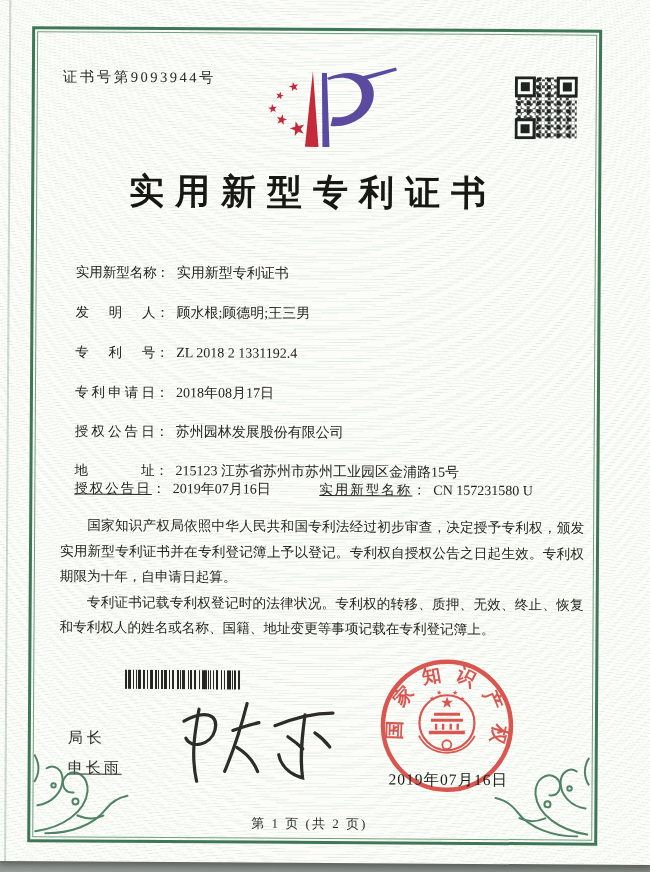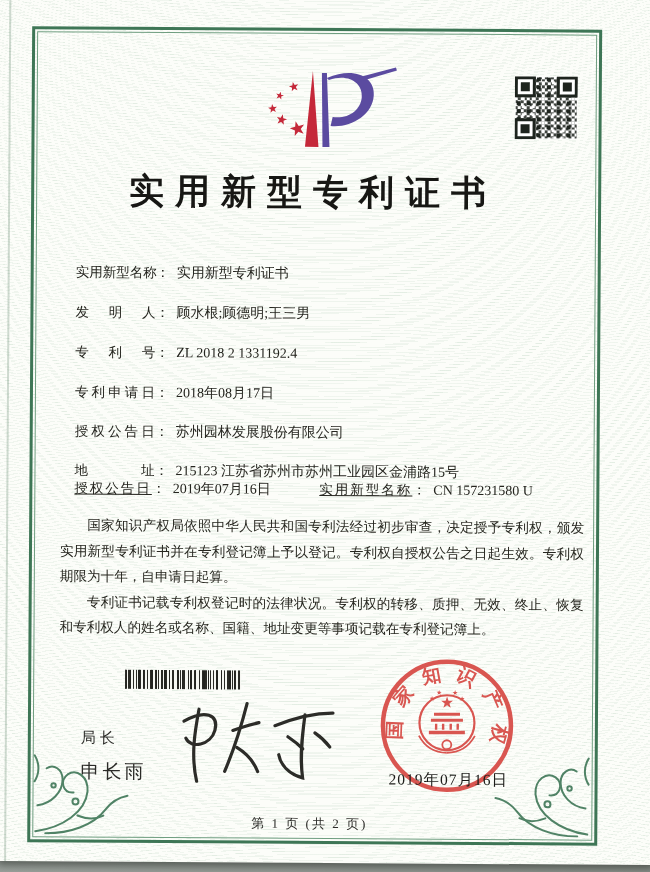--- a/index.html
+++ b/index.html
@@ -28,24 +28,24 @@
   .grant-row{left:78px;width:512px;font-size:14px;color:#25251f;white-space:nowrap;}
   .grant-label{letter-spacing:2px;font-size:13.5px;text-decoration:underline;}
   .grant-pair2{position:absolute;left:245px;top:0;}
   .body-text{left:64px;top:519px;width:524px;font-size:13.6px;line-height:25.6px;
     color:#26261f;text-align:justify;}
   .body-text p{margin:0;text-indent:2em;}
   .barcode{left:130px;top:676px;width:116px;height:19px;
     background-image:
       repeating-linear-gradient(90deg,#23231f 0 2px,transparent 2px 5px,#23231f 5px 6px,transparent 6px 13px),
       repeating-linear-gradient(90deg,#2a2a25 0 1px,#f6f7f2 1px 3px,#2a2a25 3px 5px,#f6f7f2 5px 8px,#2a2a25 8px 9px,#f6f7f2 9px 11px);}
-  .signer-title{left:86px;top:735px;font-size:15px;letter-spacing:4px;color:#2b2b28;
+  .signer-title{left:73px;top:735px;font-size:15px;letter-spacing:4px;color:#2b2b28;
     font-family:"Liberation Sans","DejaVu Sans",sans-serif;}
-  .signer-name{left:86px;top:765px;font-size:19px;letter-spacing:3px;color:#2b2b28;
-    font-family:"Liberation Sans","DejaVu Sans",sans-serif;}
+  .signer-name{left:73px;top:765px;font-size:15px;letter-spacing:3px;color:#2b2b28;
+    font-family:"Liberation Sans","DejaVu Sans",sans-serif;text-decoration:underline;}
   .signature{left:180px;top:703px;width:172px;height:96px;}
   .seal{left:383px;top:661px;width:138px;height:138px;opacity:.9;z-index:3;}
   .seal-date{left:394px;top:774px;z-index:4;font-size:15.5px;letter-spacing:1px;color:#1d1d1a;}
   .footer{left:33px;top:820px;width:564px;text-align:center;font-size:13px;
     letter-spacing:2px;color:#2b2b28;}
   .flourish{width:106px;height:89px;z-index:2;}
   .fl-left{left:37px;top:752px;}
   .fl-right{left:491px;top:752px;transform:scaleX(-1);}
   .logo{left:250px;top:70px;width:160px;height:104px;}
   .qr{left:516px;top:80px;width:63px;height:63px;}
@@ -64,20 +64,21 @@
       <rect x="2" y="1" width="4" height="4" fill="#1e241e"></rect>
         <rect x="7" y="5" width="3" height="3" fill="#fff"></rect>
     </pattern>
   </defs>
 </svg>
 
 <div class="paper">
   <div class="scan-edge"></div>
   <div class="frame"></div>
 
+  <div class="abs cert-no">证书号第9093944号</div>
 
   <svg class="abs logo" viewBox="0 0 160 104">
     <g fill="#c5293a">
       <path d="M64,6 L56.5,82 L70,82 Z"></path>
       <use href="#star5" transform="translate(49,64) scale(0.78) rotate(-15)"></use>
       <use href="#star5" transform="translate(33,55) scale(0.55) rotate(12)"></use>
       <use href="#star5" transform="translate(24,44) scale(0.47) rotate(-8)"></use>
       <use href="#star5" transform="translate(31,31) scale(0.42) rotate(14)"></use>
       <use href="#star5" transform="translate(45,22) scale(0.5) rotate(-12)"></use>
     </g>

